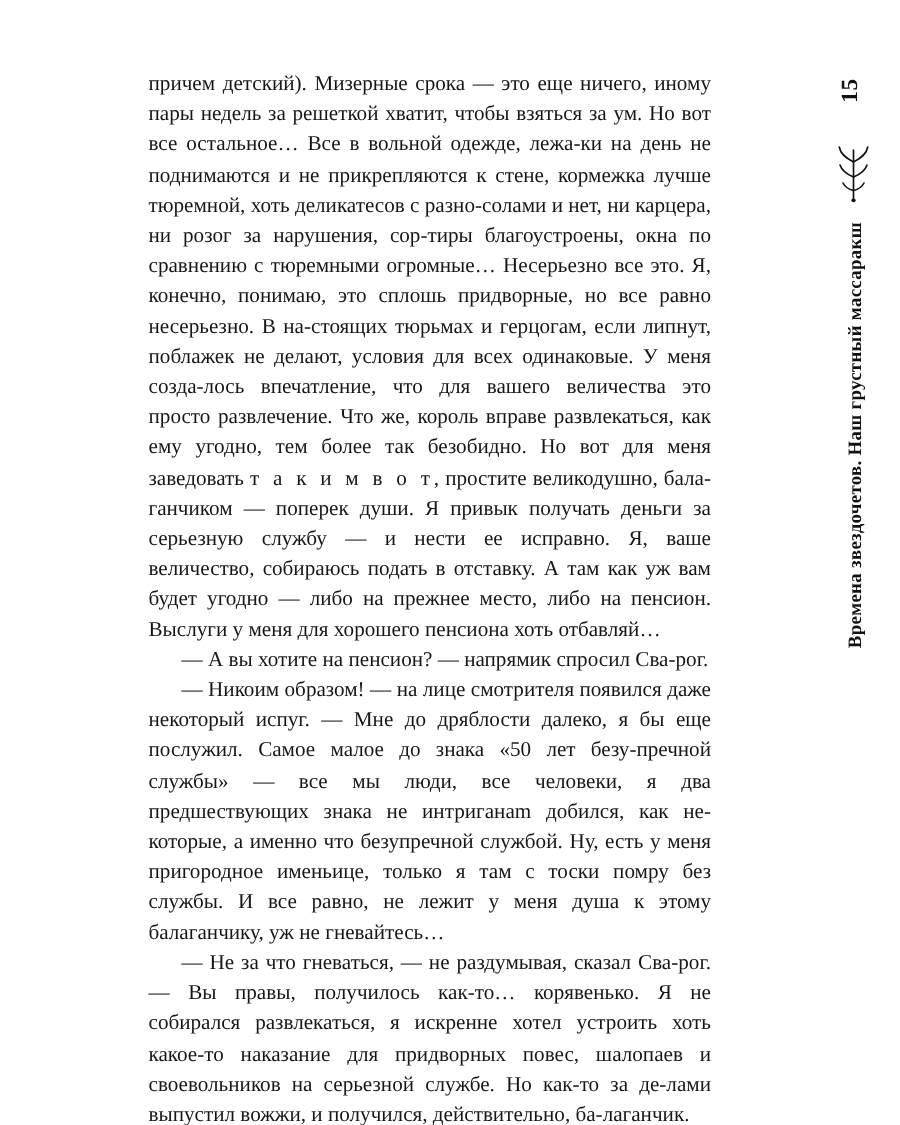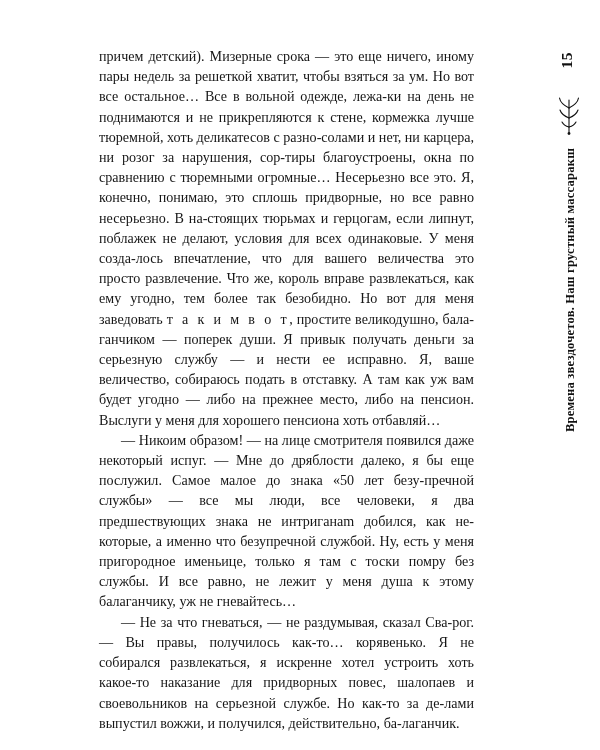--- a/index.html
+++ b/index.html
@@ -111,17 +111,18 @@
         </g>
         <circle cx="13" cy="37.5" r="1.4" fill="#111"></circle>
       </svg>
     </div>
     <div class="running-head">Времена звездочетов. Наш грустный массаракш</div>
   </div>
 
   <div class="text-column">
 
   <p class="para first"><span>причем детский). Мизерные срока — это еще ничего, иному пары недель за решеткой хватит, чтобы взяться за ум. Но вот все остальное… Все в вольной одежде, лежа-ки на день не поднимаются и не прикрепляются к стене, кормежка лучше тюремной, хоть деликатесов с разно-солами и нет, ни карцера, ни розог за нарушения, сор-тиры благоустроены, окна по сравнению с тюремными огромные… Несерьезно все это. Я, конечно, понимаю, это сплошь придворные, но все равно несерьезно. В на-стоящих тюрьмах и герцогам, если липнут, поблажек не делают, условия для всех одинаковые. У меня созда-лось впечатление, что для вашего величества это просто развлечение. Что же, король вправе развлекаться, как ему угодно, тем более так безобидно. Но вот для меня заведовать </span><span class="spaced">т а к и м   в о т</span><span>, простите великодушно, бала-ганчиком — поперек души. Я привык получать деньги за серьезную службу — и нести ее исправно. Я, ваше величество, собираюсь подать в отставку. А там как уж вам будет угодно — либо на прежнее место, либо на пенсион. Выслуги у меня для хорошего пенсиона хоть отбавляй…</span></p>
+      <p class="para"><span>— А вы хотите на пенсион? — напрямик спросил Сва-рог.</span></p>
       <p class="para"><span>— Никоим образом! — на лице смотрителя появился даже некоторый испуг. — Мне до дряблости далеко, я бы еще послужил. Самое малое до знака «50 лет безу-пречной службы» — все мы люди, все человеки, я два предшествующих знака не интриганam добился, как не-которые, а именно что безупречной службой. Ну, есть у меня пригородное именьице, только я там с тоски помру без службы. И все равно, не лежит у меня душа к этому балаганчику, уж не гневайтесь…</span></p>
       <p class="para"><span>— Не за что гневаться, — не раздумывая, сказал Сва-рог. — Вы правы, получилось как-то… корявенько. Я не собирался развлекаться, я искренне хотел устроить хоть какое-то наказание для придворных повес, шалопаев и своевольников на серьезной службе. Но как-то за де-лами выпустил вожжи, и получился, действительно, ба-лаганчик.</span></p>
     </div>
 
 </div>
 
 </body></html>

